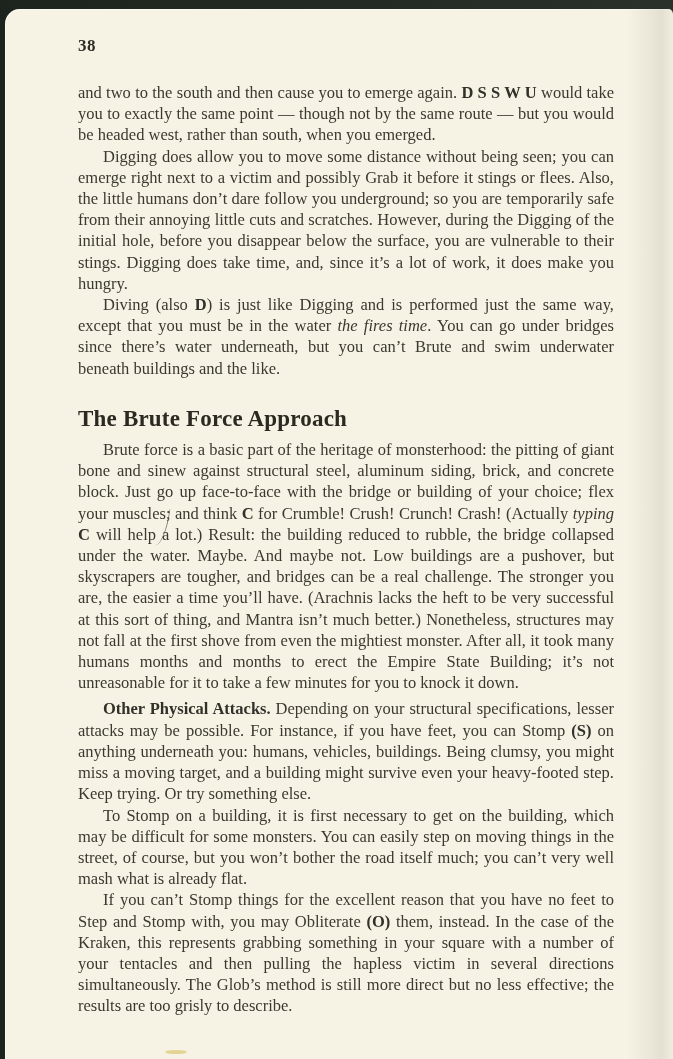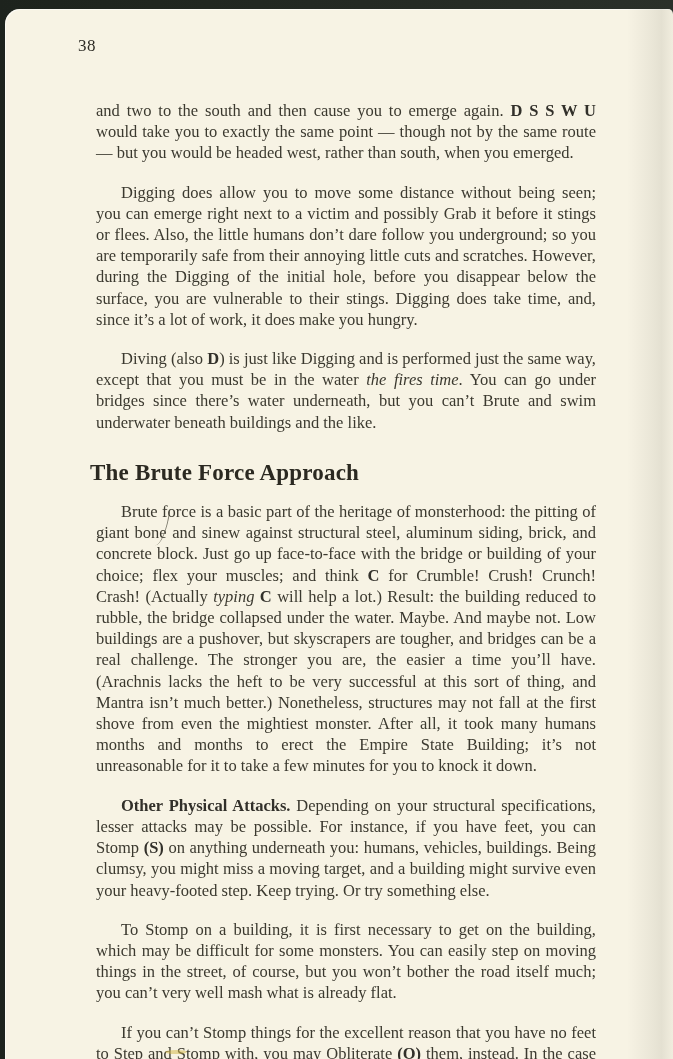--- a/index.html
+++ b/index.html
@@ -40,45 +40,45 @@
       rgba(60,60,45,0.07) 55%,
       rgba(60,60,45,0.10) 75%,
       rgba(60,60,45,0.03) 100%);
     pointer-events: none;
   }
   .page-number {
     position: absolute;
     left: 73px;
     top: 27px;
     font-size: 17px;
-    font-weight: normal;
+    font-weight: bold;
     color: #2e2c25;
     letter-spacing: 0.5px;
   }
   .body-text {
     position: absolute;
     left: 73px;
     top: 73px;
     width: 536px;
     color: #3b392f;
     font-size: 16.5px;
     line-height: 21.2px;
     text-align: justify;
   }
   .body-text p {
-    margin: 18px;
+    margin: 0;
     padding: 0;
   }
   .body-text p.indent { text-indent: 25px; }
   .body-text p.extra-space { margin-top: 5px; }
   .section-heading {
     font-size: 23px;
     font-weight: bold;
     color: #2b2921;
-    margin: 29px 0 10px 12px;
+    margin: 29px 0 10px 0;
     letter-spacing: 0.2px;
   }
   b { color: #32302a; }
   
   .pen-mark {
     position: absolute;
     left: 148px;
     top: 499px;
     width: 14px;
     height: 38px;

